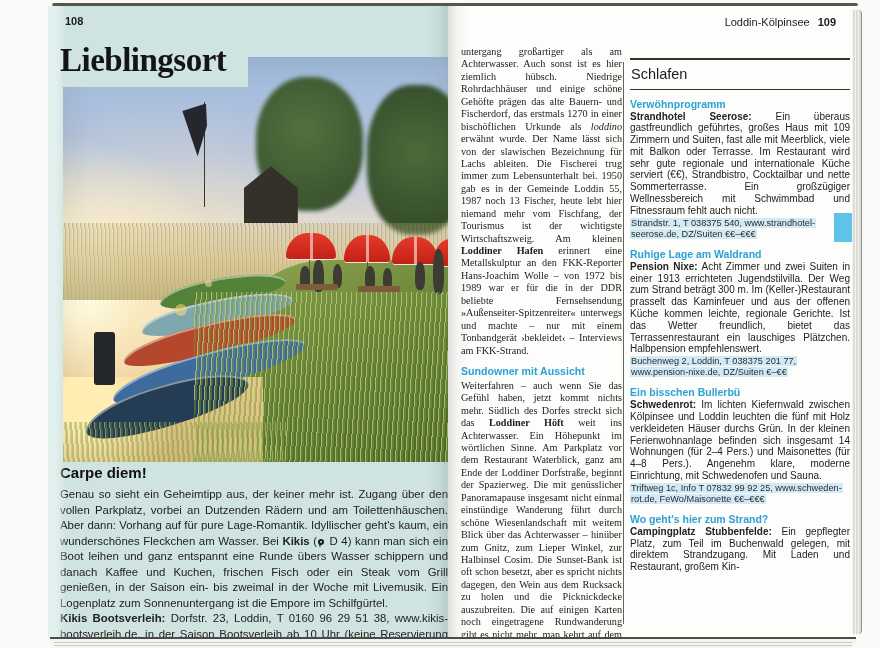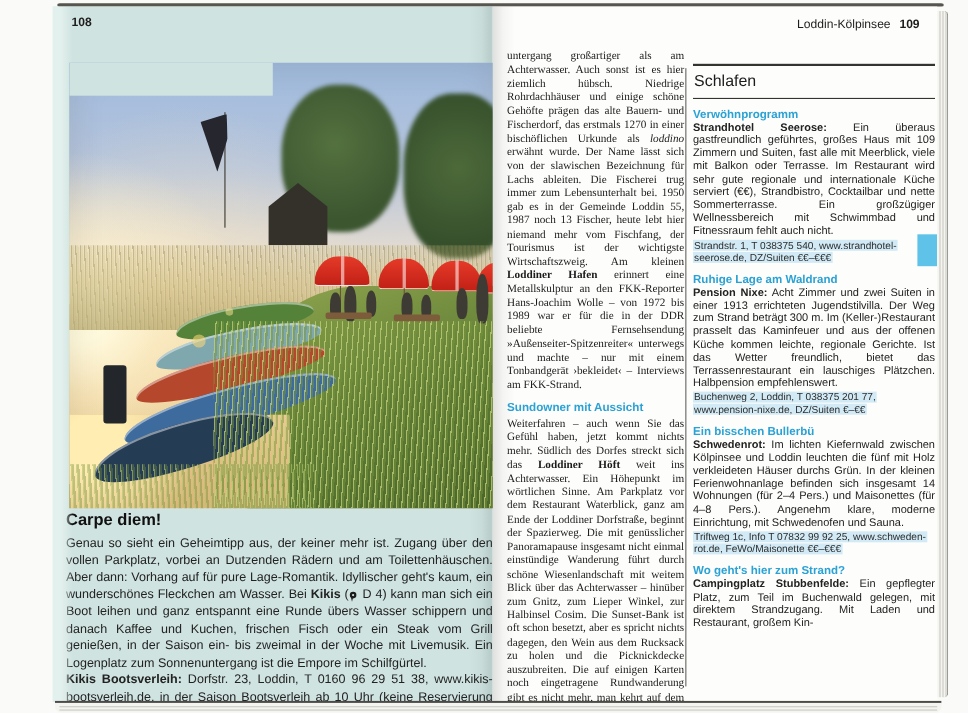--- a/index.html
+++ b/index.html
@@ -153,20 +153,21 @@
       <div class="ph-boat" style="left:12%;top:73%;width:52%;height:8.5%;transform:rotate(-16deg);background:#3d6b9e"></div>
       <div class="ph-motor"></div>
       <div class="ph-boat" style="left:5%;top:81%;width:44%;height:10%;transform:rotate(-17deg);background:#253c55"></div>
       <div class="ph-blades"></div>
       <div class="ph-blades2"></div>
       <div class="ph-flare1"></div>
       <div class="ph-flare2"></div>
       <div class="ph-notch"></div>
     </div>
 
+    <div class="feature-title">Lieblingsort</div>
 
     <div class="caption-head">Carpe diem!</div>
     <div class="caption">
       <p><span>Genau so sieht ein Geheimtipp aus, der keiner mehr ist. Zugang über den vollen Parkplatz, vorbei an Dutzenden Rädern und am Toilettenhäuschen. Aber dann: Vorhang auf für pure Lage-Romantik. Idyllischer geht's kaum, ein wunderschönes Fleckchen am Wasser. Bei </span><span class="seg-b">Kikis</span><span> (</span><span class="map-pin"></span><span> D 4) kann man sich ein Boot leihen und ganz entspannt eine Runde übers Wasser schippern und danach Kaffee und Kuchen, frischen Fisch oder ein Steak vom Grill genießen, in der Saison ein- bis zweimal in der Woche mit Livemusik. Ein Logenplatz zum Sonnenuntergang ist die Empore im Schilfgürtel.</span></p>
       <p><span class="seg-b">Kikis Bootsverleih:</span><span> Dorfstr. 23, Loddin, T 0160 96 29 51 38, www.kikis-bootsverleih.de, in der Saison Bootsverleih ab 10 Uhr (keine Reservierung möglich); Restaurant 11–20 Uhr, abends Reservierung empfehlenswert.</span></p>
     </div>
 
     <div class="curve"></div>
   </div>
 

